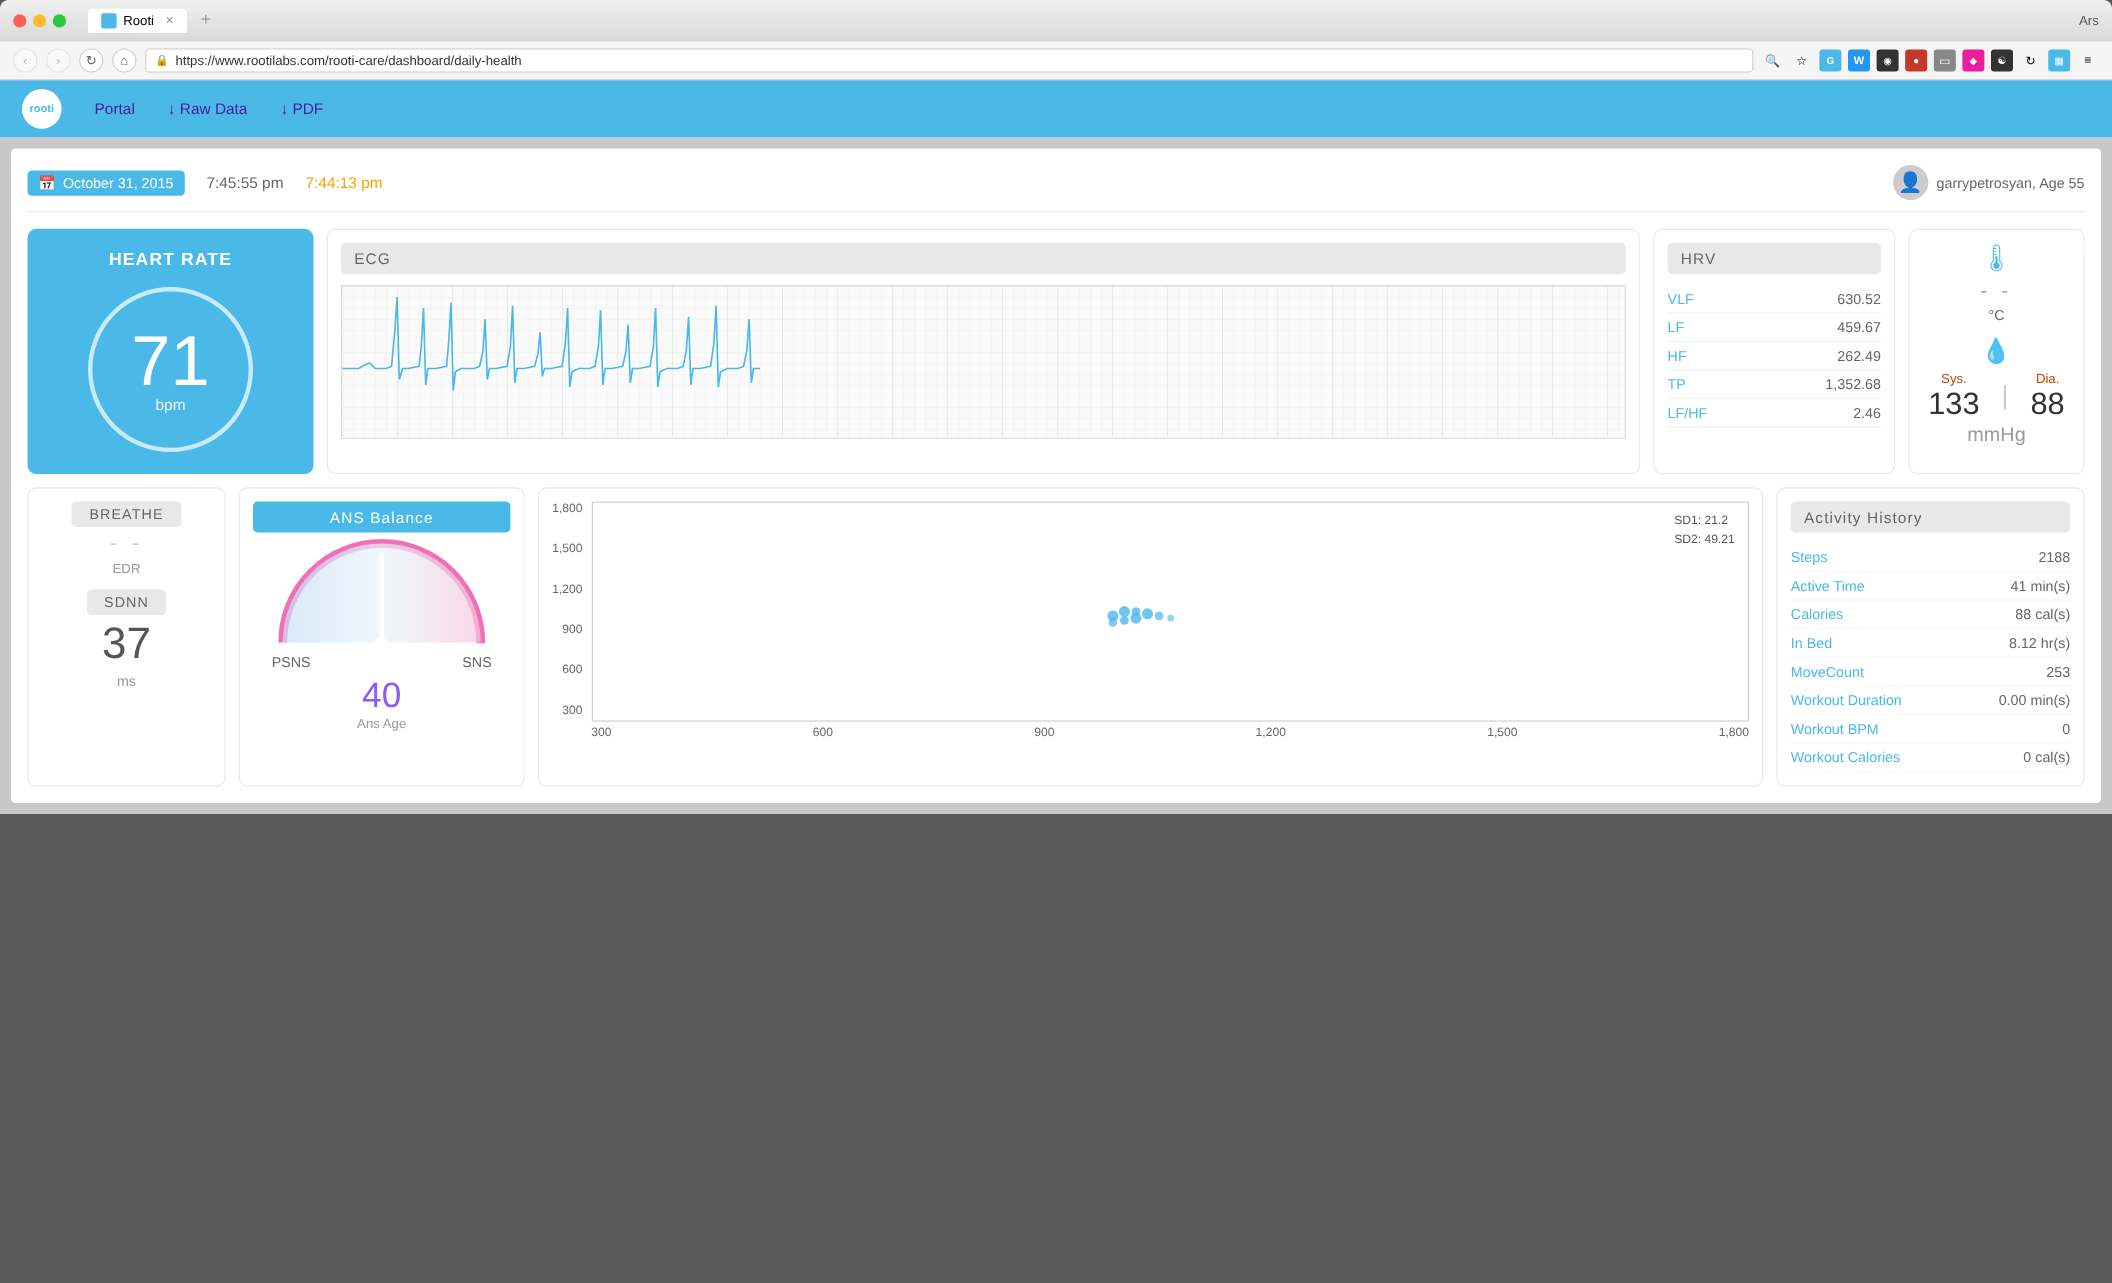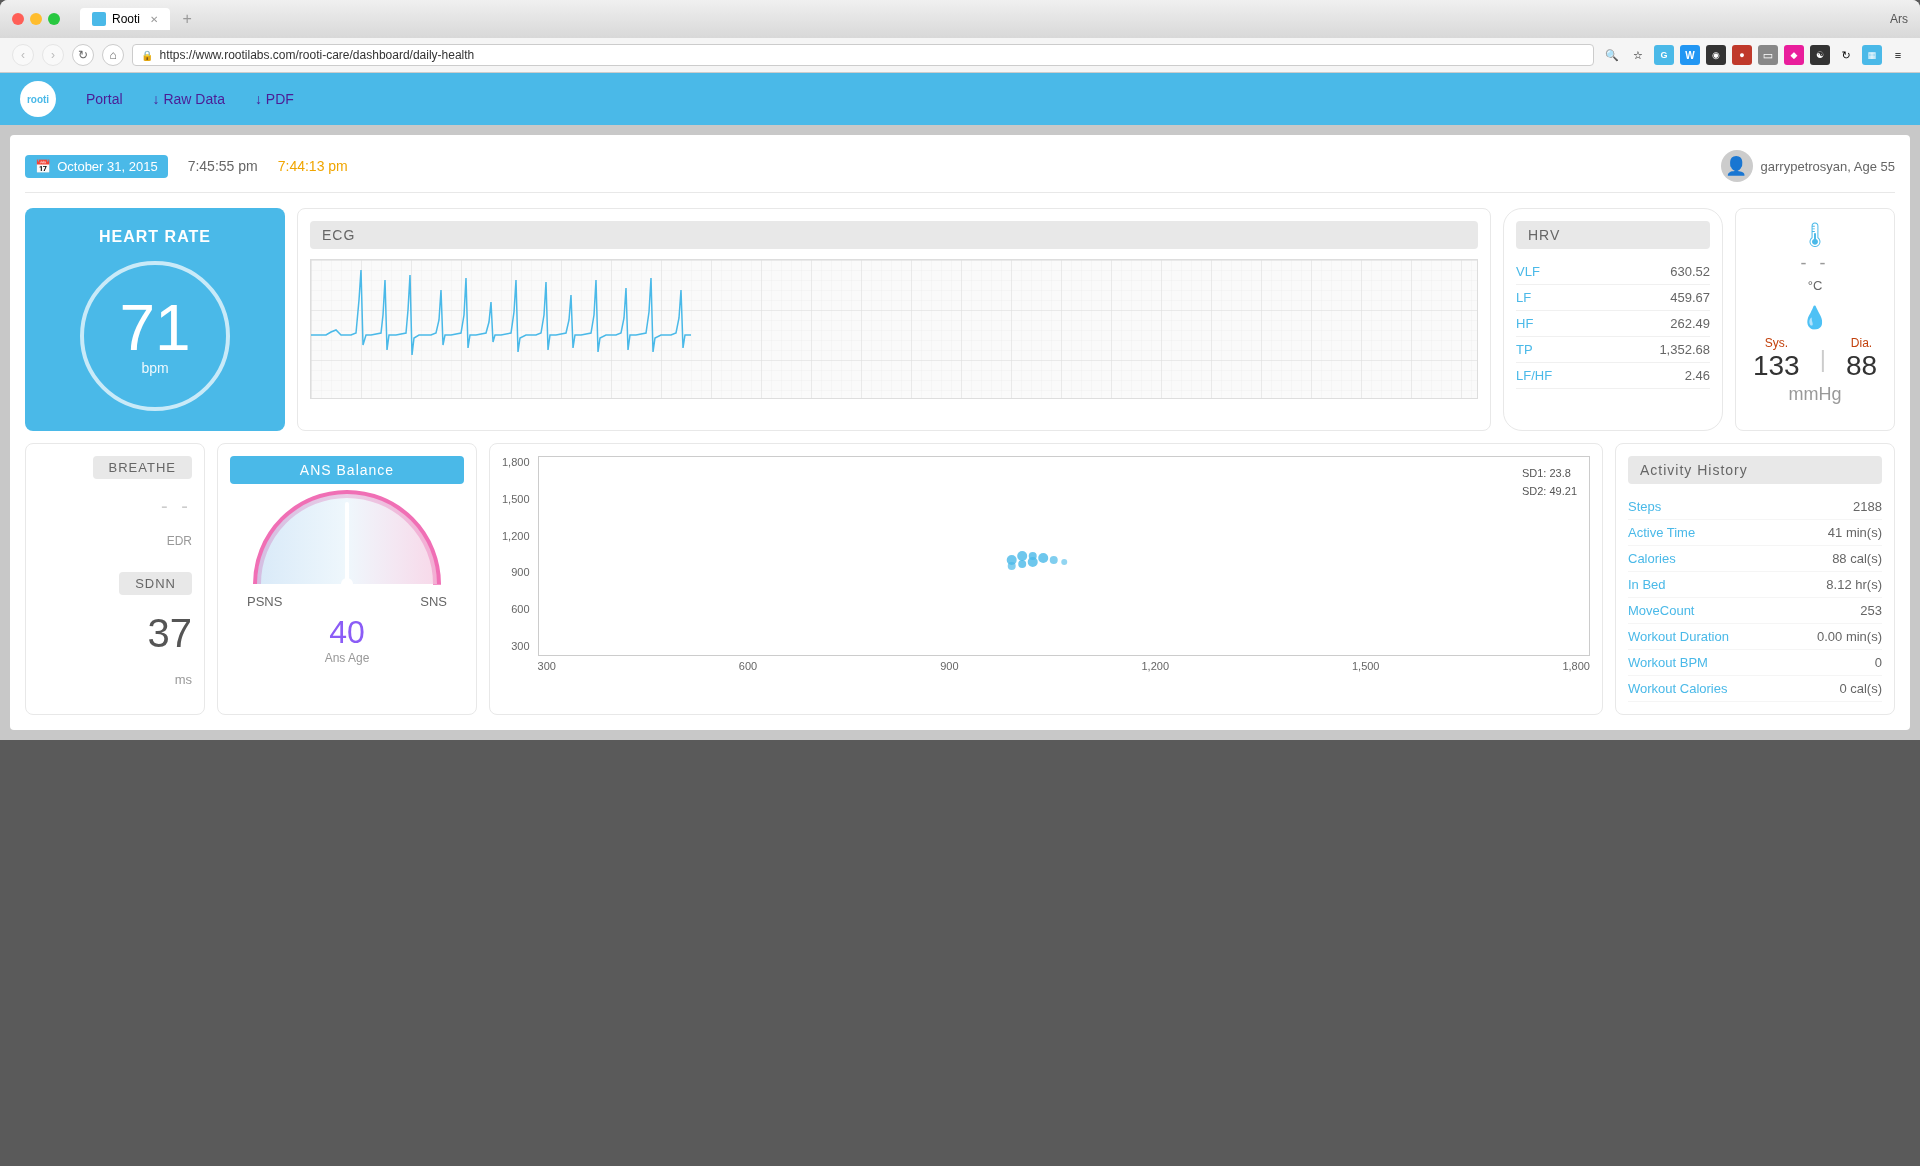--- a/index.html
+++ b/index.html
@@ -58,40 +58,40 @@
     .hr-circle { width: 150px; height: 150px; border-radius: 50%; border: 4px solid rgba(255,255,255,0.7); display: flex; flex-direction: column; align-items: center; justify-content: center; }
     .hr-value { color: white; font-size: 64px; font-weight: 300; line-height: 1; }
     .hr-unit { color: rgba(255,255,255,0.9); font-size: 14px; }
 
     
     .ecg-card { background: white; border: 1px solid #e8e8e8; border-radius: 8px; padding: 12px; }
     .card-title-gray { background: #e8e8e8; border-radius: 4px; padding: 6px 12px; font-size: 14px; color: #666; margin-bottom: 10px; letter-spacing: 1px; }
     .ecg-chart { width: 100%; height: 140px; border: 1px solid #ddd; position: relative; overflow: hidden; background: #fafafa; }
 
     
-    .hrv-card { background: white; border: 1px solid #e8e8e8; border-radius: 19px; padding: 12px; }
+    .hrv-card { background: white; border: 1px solid #e8e8e8; border-radius: 8px; padding: 12px; }
     .hrv-row { display: flex; justify-content: space-between; padding: 5px 0; border-bottom: 1px solid #f0f0f0; font-size: 13px; }
     .hrv-label { color: #4ab9e8; }
     .hrv-value { color: #666; }
 
     
     .vitals-card { background: white; border: 1px solid #e8e8e8; border-radius: 8px; padding: 12px; display: flex; flex-direction: column; align-items: center; }
     .temp-icon { font-size: 24px; color: #4ab9e8; }
     .temp-dashes { font-size: 18px; color: #999; letter-spacing: 4px; margin: 4px 0; }
     .temp-unit { font-size: 13px; color: #666; }
     .blood-icon { font-size: 20px; color: #e05555; margin-top: 10px; }
     .bp-row { display: flex; gap: 20px; align-items: center; margin-top: 5px; }
     .bp-col { text-align: center; }
     .bp-label { font-size: 12px; color: #c2410c; }
     .bp-value { font-size: 28px; color: #333; font-weight: 300; }
     .bp-divider { color: #ccc; font-size: 24px; }
     .bp-unit { font-size: 18px; color: #999; text-align: center; margin-top: 2px; }
 
     
-    .breathe-card { background: white; border: 1px solid #e8e8e8; border-radius: 8px; padding: 12px; display: flex; flex-direction: column; align-items: flex-end; gap: 16px; }
+    .breathe-card { background: white; border: 1px solid #e8e8e8; border-radius: 8px; padding: 12px; display: flex; flex-direction: column; align-items: center; gap: 4px; }
     .breathe-badge { background: #e8e8e8; border-radius: 4px; padding: 4px 16px; font-size: 13px; color: #666; letter-spacing: 1px; }
     .breathe-dashes { font-size: 20px; color: #ccc; letter-spacing: 4px; }
     .breathe-label { font-size: 12px; color: #999; }
     .sdnn-badge { background: #e8e8e8; border-radius: 4px; padding: 4px 16px; font-size: 13px; color: #666; letter-spacing: 1px; margin-top: 8px; }
     .sdnn-value { font-size: 40px; color: #555; font-weight: 300; }
     .sdnn-unit { font-size: 13px; color: #999; }
 
     
     .ans-card { background: white; border: 1px solid #e8e8e8; border-radius: 8px; padding: 12px; }
     .card-title-blue { background: #4ab9e8; border-radius: 4px; padding: 6px 12px; font-size: 14px; color: white; text-align: center; letter-spacing: 1px; }
@@ -327,21 +327,21 @@
                   <div>1,500</div>
                   <div>1,200</div>
                   <div>900</div>
                   <div>600</div>
                   <div>300</div>
                 </div>
               <div style="flex:1;">
                 <div class="rr-chart">
                   
                   <div style="position:absolute;top:8px;right:12px;font-size:11px;color:#555;line-height:1.6;">
-                    <div><span>SD1:</span> <span>23.8</span></div>
+                    <div><span>SD1:</span> <span>21.2</span></div>
                     <div><span>SD2:</span> <span>49.21</span></div>
                   </div>
                   
                   <svg width="100%" height="100%">
                     <circle cx="45%" cy="52%" r="5" fill="#4ab9e8" opacity="0.8"></circle>
                     <circle cx="46%" cy="50%" r="5" fill="#4ab9e8" opacity="0.8"></circle>
                     <circle cx="47%" cy="53%" r="5" fill="#4ab9e8" opacity="0.8"></circle>
                     <circle cx="48%" cy="51%" r="5" fill="#4ab9e8" opacity="0.8"></circle>
                     <circle cx="46%" cy="54%" r="4" fill="#4ab9e8" opacity="0.8"></circle>
                     <circle cx="49%" cy="52%" r="4" fill="#4ab9e8" opacity="0.7"></circle>

